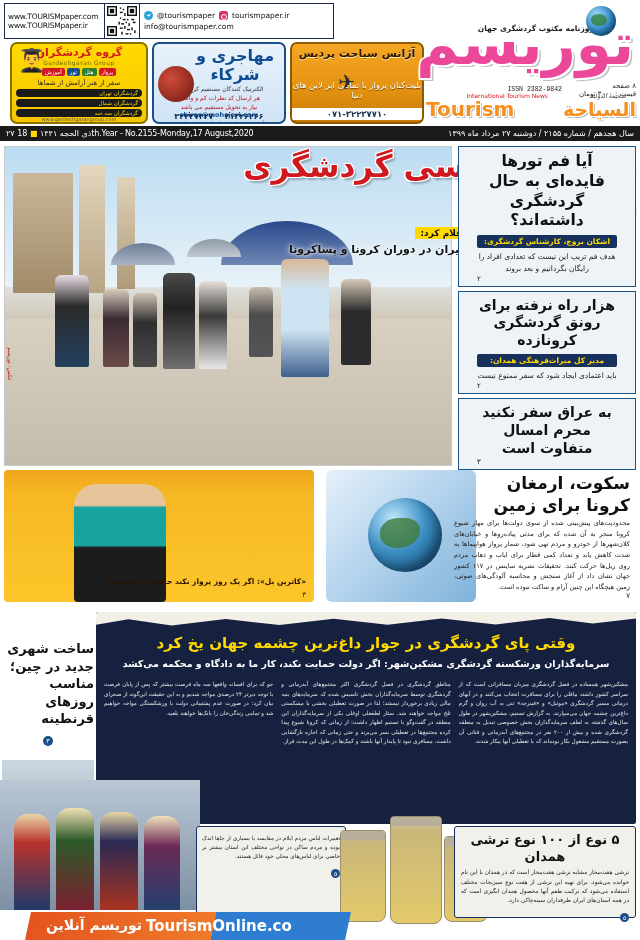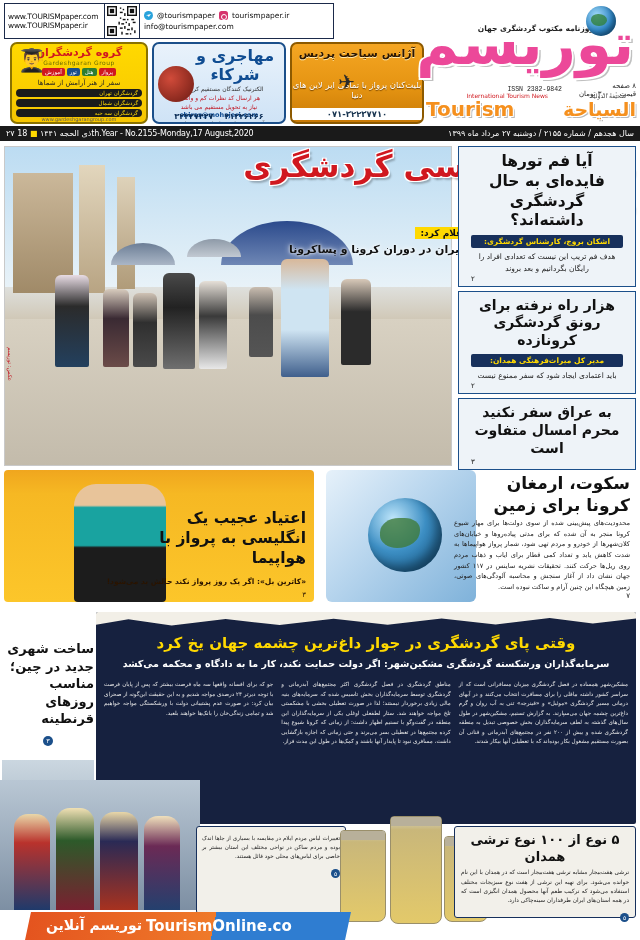--- a/index.html
+++ b/index.html
@@ -139,21 +139,21 @@
     text-shadow: 1.2px 1.2px 0 #fff, -1.2px -1.2px 0 #fff, 1.2px -1.2px 0 #fff, -1.2px 1.2px 0 #fff, 2.5px 2.5px 2px rgba(0,0,0,.25);
   }
   .kicker { display: inline-block; background: #ffd900; color: #111; font-size: 9px; font-weight: bold;
     padding: 1px 5px; margin-top: 6px; }
   .subhead { font-size: 11px; color: #111; font-weight: bold; margin-top: 3px; text-shadow: 0 0 3px #fff, 0 0 6px #fff; }
   .pgnum { display: inline-block; width: 11px; height: 11px; border-radius: 50%; background: #1b4f8a;
     color: #fff; font-size: 7px; text-align: center; line-height: 11px; margin-top: 3px; }
 
   
   .side { position: absolute; right: 4px; top: 146px; width: 178px; z-index: 6; }
-  .side-card { background: #eef3f8; border: 1px solid #1b4f8a; margin-bottom: 4px; padding: 5px 12px 3px; }
+  .side-card { background: #eef3f8; border: 1px solid #1b4f8a; margin-bottom: 4px; padding: 5px 18px 3px; }
   .side-title { font-size: 15.5px; font-weight: bold; color: #111; line-height: 1.28; text-align: center; }
   .side-title.sm { font-size: 14px; }
   .side-byline { background: #17305c; color: #ffd900; font-size: 7.5px; font-weight: bold;
     text-align: center; padding: 2px 3px; margin-top: 4px; border-radius: 2px; }
   .side-body { font-size: 7.5px; color: #222; line-height: 1.55; text-align: center; margin-top: 3px; }
   .side-pg { font-size: 7px; color: #111; text-align: left; }
 
   
   .yellow-box { position: absolute; left: 4px; top: 470px; width: 310px; height: 132px;
     background: linear-gradient(180deg,#f0a61e 0%,#f6b823 18%,#fcc62a 100%); border-radius: 4px; overflow: hidden; }
@@ -407,21 +407,20 @@
     </div>
     <div class="side-card">
       <div class="side-title sm">به عراق سفر نکنید محرم امسال متفاوت است</div>
       <div class="side-pg">۳</div>
     </div>
   </div>
 
   <div class="yellow-box">
     <div class="plane2">✈</div>
     <div class="woman" style="background:linear-gradient(180deg,#e8c49a 0%,#e8c49a 18%,#19a3a0 20%,#19a3a0 52%,#1c1c1c 54%,#1c1c1c 100%);border-radius:22px 22px 4px 4px;"></div>
-    <div class="yt">اعتیاد عجیب یک انگلیسی به پرواز با هواپیما</div>
     <div class="ysub">«کاترین بل»: اگر یک روز پرواز نکند حالش بد می‌شود!</div>
     <div class="ypg">۳</div>
   </div>
 
   <div class="corona">
     <div class="hand">
       <div class="earth"></div>
     </div>
     <div class="ct">سکوت، ارمغان کرونا برای زمین</div>
     <div class="cbody">محدودیت‌های پیش‌بینی شده از سوی دولت‌ها برای مهار شیوع کرونا منجر به آن شده که برای مدتی پیاده‌روها و خیابان‌های کلان‌شهرها از خودرو و مردم تهی شود، شمار پرواز هواپیماها به شدت کاهش یابد و تعداد کمی قطار برای ایاب و ذهاب مردم روی ریل‌ها حرکت کنند. تحقیقات نشریه ساینس در ۱۱۷ کشور جهان نشان داد از آغاز سنجش و محاسبه آلودگی‌های صوتی، زمین هیچگاه این چنین آرام و ساکت نبوده است.</div>

